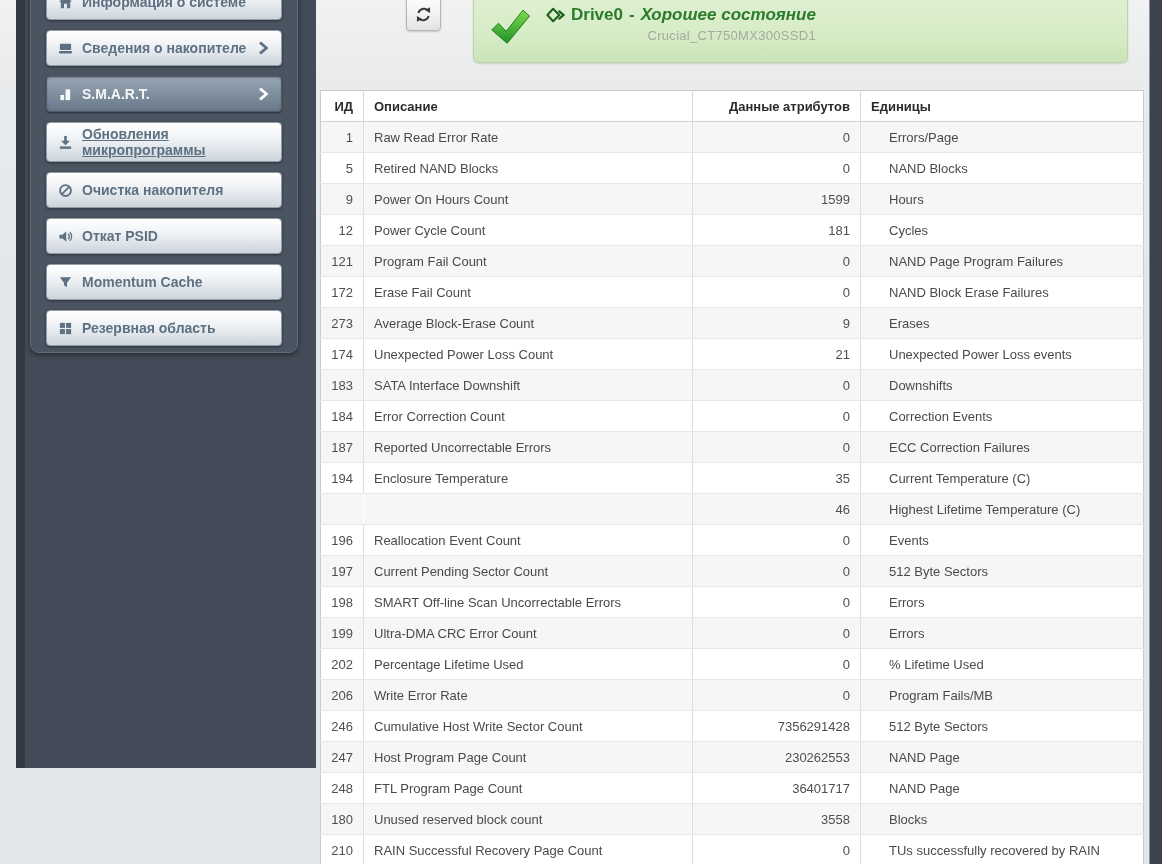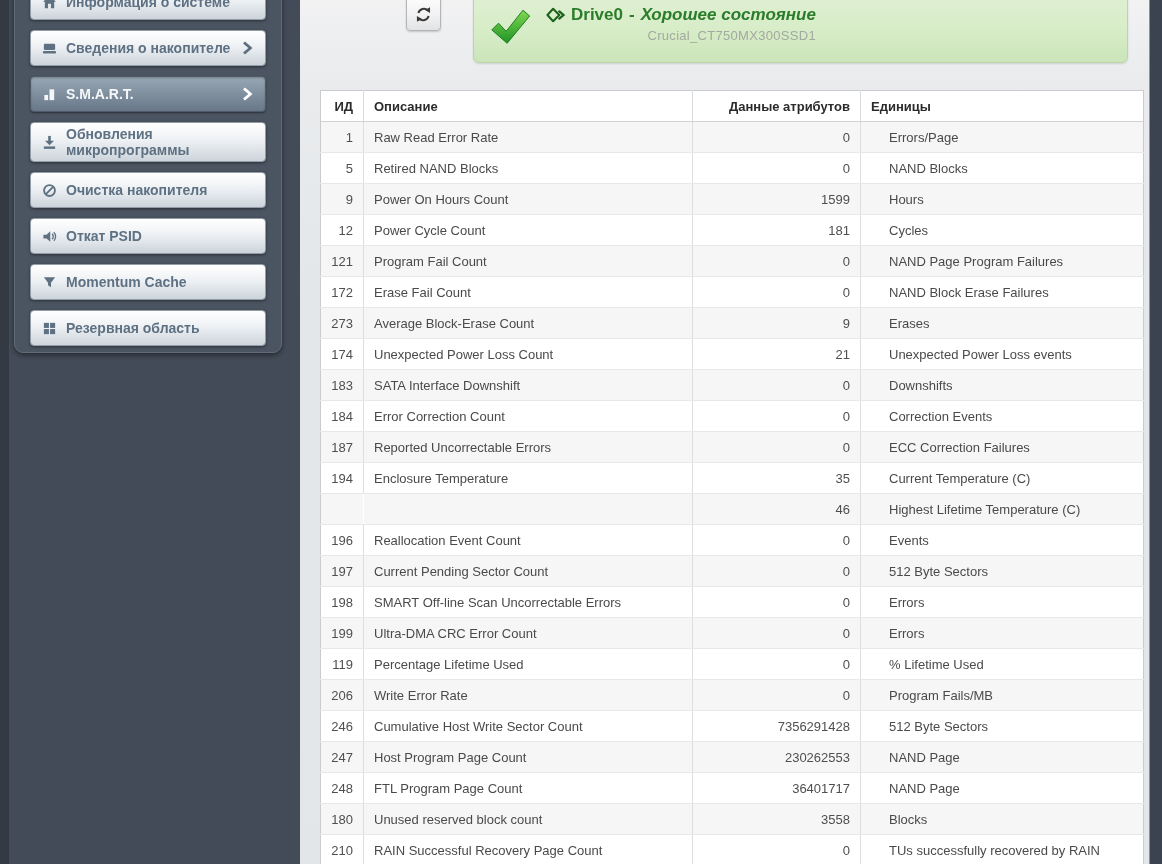--- a/index.html
+++ b/index.html
@@ -7,21 +7,21 @@
     position:relative;
     width:1162px;height:864px;
     overflow:hidden;
     background:linear-gradient(180deg,#f2f2f3 0px,#e9ebed 80px,#e4e7e9 300px,#e3e6e9 100%);
     font-family:"Liberation Sans",sans-serif;
     -webkit-font-smoothing:antialiased;
   }
 
   
   .left-col{
-    position:absolute;left:0;top:0;width:300px;height:864px;
+    position:absolute;left:16px;top:0;width:300px;height:768px;
     background:#424b57;
   }
   .left-col::before{
     content:"";position:absolute;left:0;top:0;width:9px;height:100%;
     background:rgba(0,0,0,0.22);
   }
   .sidebar-panel{
     position:absolute;left:14px;top:-30px;width:268px;height:383px;
     background:#4b5562;
     border:1px solid #616b77;
@@ -39,21 +39,21 @@
     padding:0 11px;
     border:1px solid #939da7;
     border-radius:4px;
     background:linear-gradient(180deg,#ffffff 0%,#eef1f4 45%,#ccd4db 100%);
     box-shadow:0 1px 3px rgba(0,0,0,0.45), inset 0 1px 0 #ffffff;
     color:#5e7183;
     font-weight:bold;font-size:14px;line-height:1.15;
     cursor:pointer;
     text-align:left;
   }
-  .side-btn.tall{min-height:40px;}
+  .side-btn.tall{min-height:40px;text-decoration:underline;}
   .side-btn.active{
     background:linear-gradient(180deg,#98a7b5 0%,#7d8d9c 55%,#68788a 100%);
     border-color:#4f5a66;
     color:#f4f7fa;
     box-shadow:inset 0 1px 2px rgba(0,0,0,0.25),0 1px 2px rgba(0,0,0,0.45);
   }
   .side-btn .icon{flex:0 0 auto;display:inline-flex;}
   .side-btn .icon svg{width:15px;height:15px;fill:currentColor;stroke:currentColor;}
   .side-btn .label{flex:1 1 auto;}
   .side-btn .label.wrap{max-width:158px;}
@@ -404,21 +404,21 @@
     <td class="num">0</td>
     <td>Errors</td>
   </tr>
         <tr>
     <td class="num">199</td>
     <td>Ultra-DMA CRC Error Count</td>
     <td class="num">0</td>
     <td>Errors</td>
   </tr>
         <tr>
-    <td class="num">119</td>
+    <td class="num">202</td>
     <td>Percentage Lifetime Used</td>
     <td class="num">0</td>
     <td>% Lifetime Used</td>
   </tr>
         <tr>
     <td class="num">206</td>
     <td>Write Error Rate</td>
     <td class="num">0</td>
     <td>Program Fails/MB</td>
   </tr>

